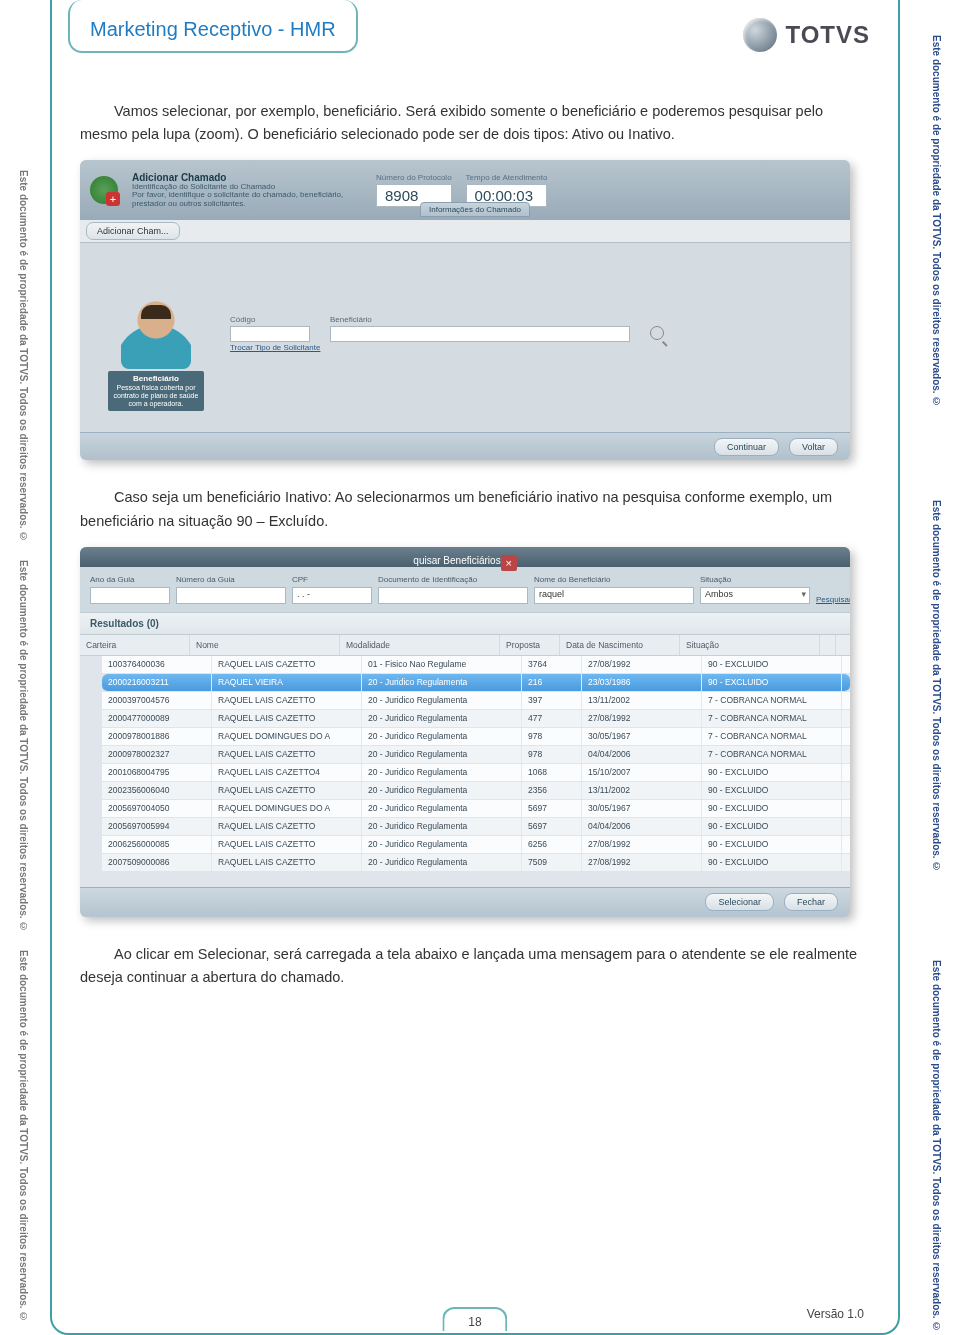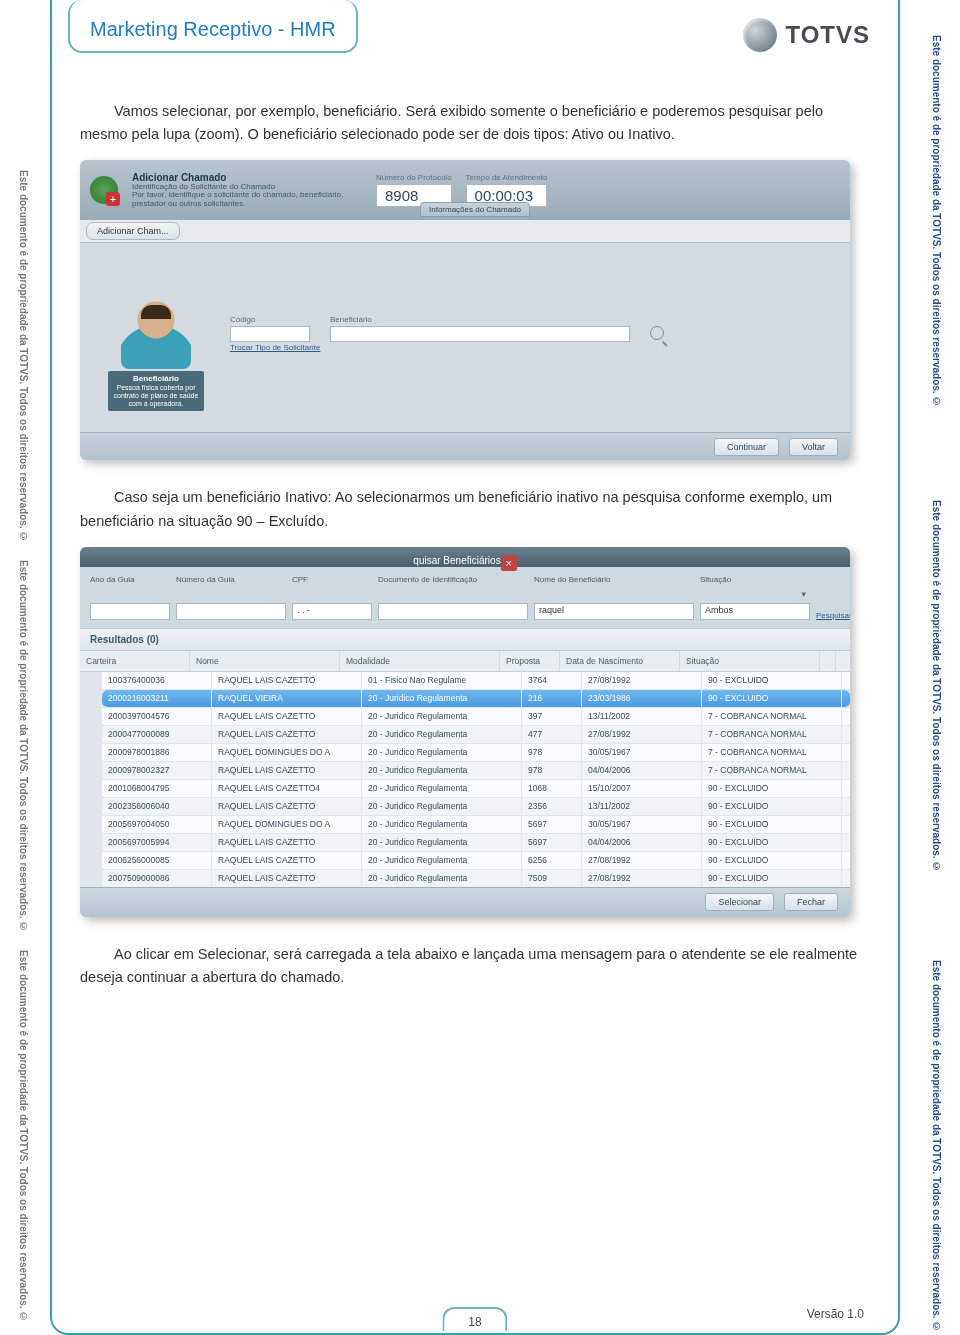--- a/index.html
+++ b/index.html
@@ -197,41 +197,41 @@
   }
   .s1-footer {
     position: absolute; left: 0; right: 0; bottom: 0;
     height: 28px; background: linear-gradient(#c8d4dc,#b0c0cc);
     border-top: 1px solid #9ab0c0;
     display: flex; justify-content: flex-end; align-items: center;
     gap: 10px; padding-right: 12px;
   }
   .s1-btn {
     background: linear-gradient(#f4f6f8,#d8e0e6); border:1px solid #9ab0c0;
-    border-radius: 3px; padding: 3px 12px; font-size: 9px; color:#2a4a5a;
+    border-radius: 8px; padding: 3px 12px; font-size: 9px; color:#2a4a5a;
   }
 
   
   .shot2 { height: 370px; background: #dfe5ea; }
   .s2-top {
     height: 20px; background: linear-gradient(#6a808e,#4a6070);
     color: #fff; font-size: 10px; padding: 8px 10px 0 10px;
     display: flex; justify-content: center;
   }
   .s2-close {
     width: 16px; height: 16px; background: #b44; color:#fff;
     text-align:center; line-height:16px; font-size:11px; border-radius:2px;
   }
   .s2-filter-bar {
     background: #cfd9e0; padding: 8px 10px;
     display: grid;
     grid-template-columns: 80px 110px 80px 150px 160px 110px auto;
     gap: 6px; font-size: 8px; color:#4a5a68;
   }
-  .s2-filter-bar .col { display:flex; flex-direction:column; gap:19px; }
+  .s2-filter-bar .col { display:flex; flex-direction:column; gap:3px; }
   .s2-filter-bar .inp {
     background:#fff; border:1px solid #aab8c4; height:17px;
     font-size: 9px; padding: 1px 4px; color:#333;
   }
   .s2-filter-bar .sel { position:relative; }
   .s2-filter-bar .sel::after { content:"▾"; position:absolute; right:4px; top:14px; font-size:9px; color:#666;}
   .s2-results-hdr {
     background: linear-gradient(#eef2f5,#dfe6eb);
     border-top:1px solid #c0ccd4; border-bottom:1px solid #c0ccd4;
     padding: 5px 10px; font-size: 10px; font-weight: bold; color:#3a5a6a;

